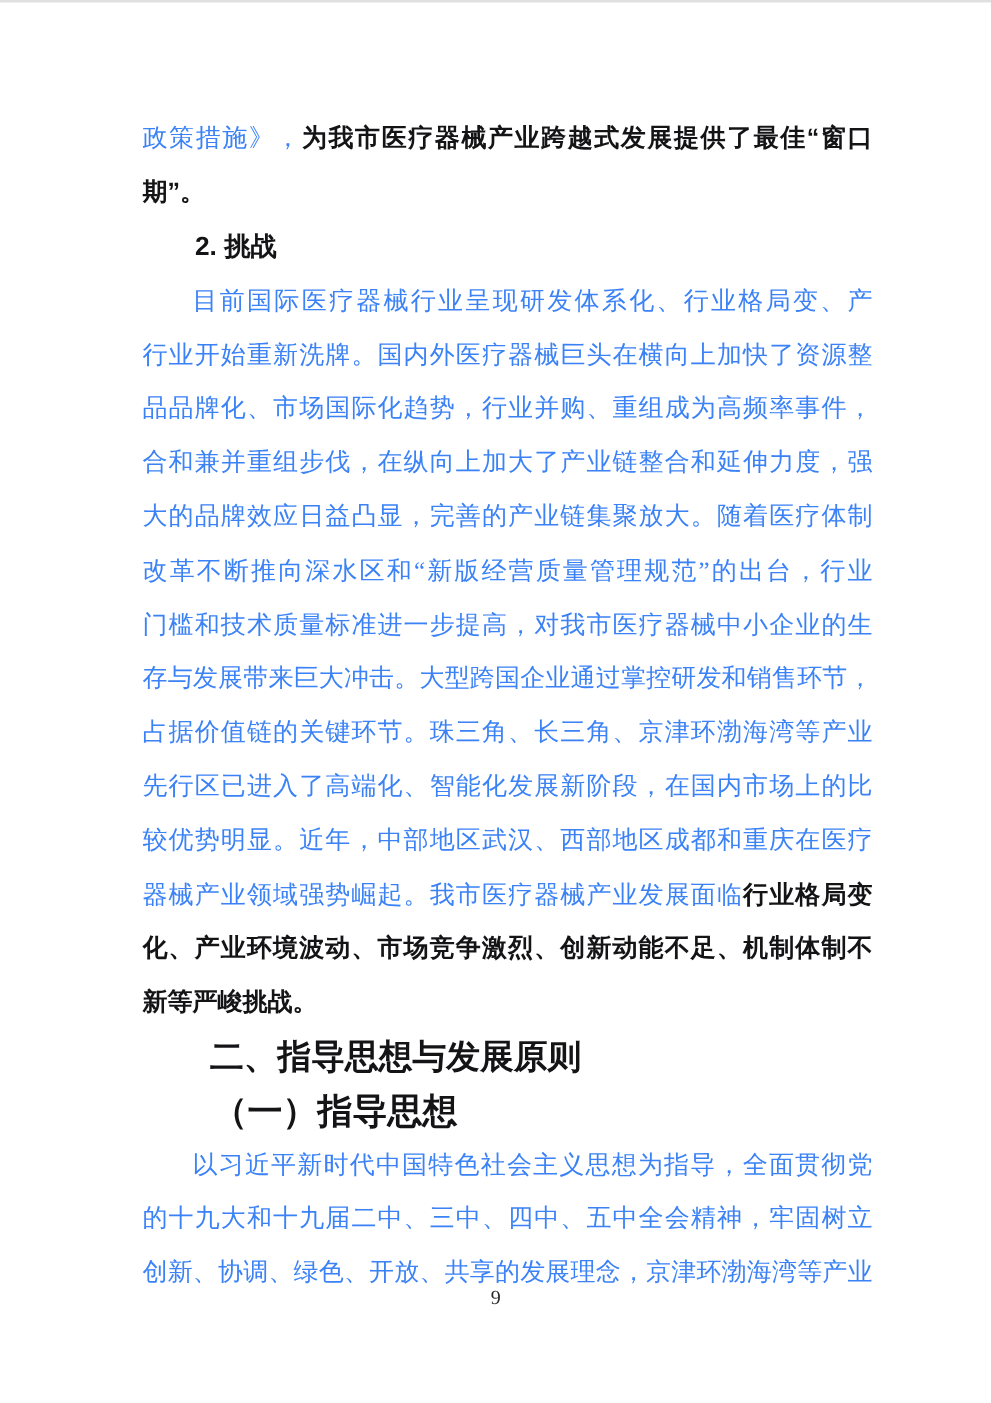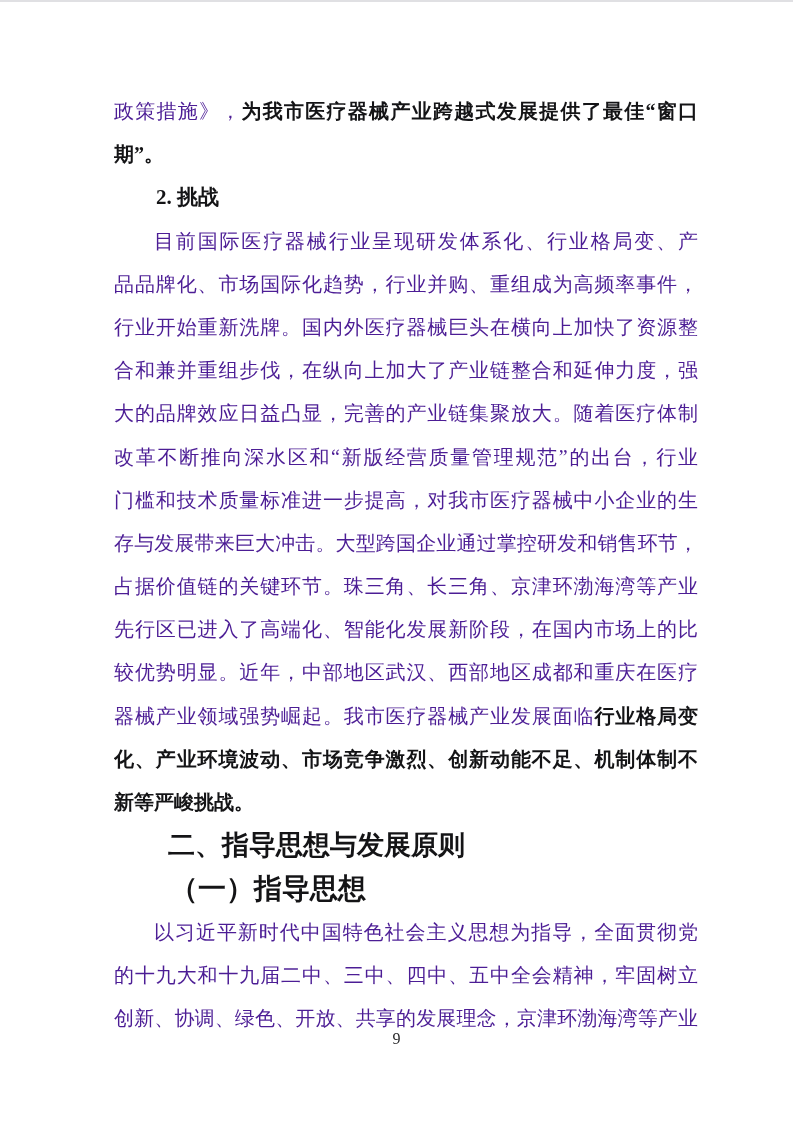--- a/index.html
+++ b/index.html
@@ -47,24 +47,24 @@
   .line.heading1,
   .line.heading2,
   .line.heading3 {
     text-align: center;
     text-align-last: left;
     text-indent: 2em;
   }
   .line.heading1 { font-size: 27px; }
   .line.heading2 { font-size: 28px; }
   .line.heading3 { font-size: 21px; }
-  .run { color: #4c1d95; }
+  .run { color: #3b82f6; }
   .run.bold {
     font-weight: 700;
-    font-family: Liberation Serif, serif;
+    font-family: Liberation Sans, sans-serif;
     color: #141416;
   }
   .page-number {
     position: absolute;
     left: 0; right: 0;
     top: 1030px;
     text-align: center;
     font-size: 16px;
     color: #2a2a2c;
     font-family: "Liberation Serif", "DejaVu Serif", serif;
@@ -73,22 +73,22 @@
 </head>
 <body>
 
 <div class="page">
   <div class="scan-edge"></div>
   <div class="content">
       <div class="line body"><span class="run">政策措施》，</span><span class="run bold">为我市医疗器械产业跨越式发展提供了最佳“窗口</span></div>
       <div class="line body endline"><span class="run bold">期”。</span></div>
       <div class="line heading3"><span class="run bold">2. 挑战</span></div>
       <div class="line body indent"><span class="run">目前国际医疗器械行业呈现研发体系化、行业格局变、产</span></div>
+      <div class="line body"><span class="run">行业开始重新洗牌。国内外医疗器械巨头在横向上加快了资源整</span></div>
       <div class="line body"><span class="run">品品牌化、市场国际化趋势，行业并购、重组成为高频率事件，</span></div>
-      <div class="line body"><span class="run">行业开始重新洗牌。国内外医疗器械巨头在横向上加快了资源整</span></div>
       <div class="line body"><span class="run">合和兼并重组步伐，在纵向上加大了产业链整合和延伸力度，强</span></div>
       <div class="line body"><span class="run">大的品牌效应日益凸显，完善的产业链集聚放大。随着医疗体制</span></div>
       <div class="line body"><span class="run">改革不断推向深水区和“新版经营质量管理规范”的出台，行业</span></div>
       <div class="line body"><span class="run">门槛和技术质量标准进一步提高，对我市医疗器械中小企业的生</span></div>
       <div class="line body"><span class="run">存与发展带来巨大冲击。大型跨国企业通过掌控研发和销售环节，</span></div>
       <div class="line body"><span class="run">占据价值链的关键环节。珠三角、长三角、京津环渤海湾等产业</span></div>
       <div class="line body"><span class="run">先行区已进入了高端化、智能化发展新阶段，在国内市场上的比</span></div>
       <div class="line body"><span class="run">较优势明显。近年，中部地区武汉、西部地区成都和重庆在医疗</span></div>
       <div class="line body"><span class="run">器械产业领域强势崛起。我市医疗器械产业发展面临</span><span class="run bold">行业格局变</span></div>
       <div class="line body"><span class="run bold">化、产业环境波动、市场竞争激烈、创新动能不足、机制体制不</span></div>

